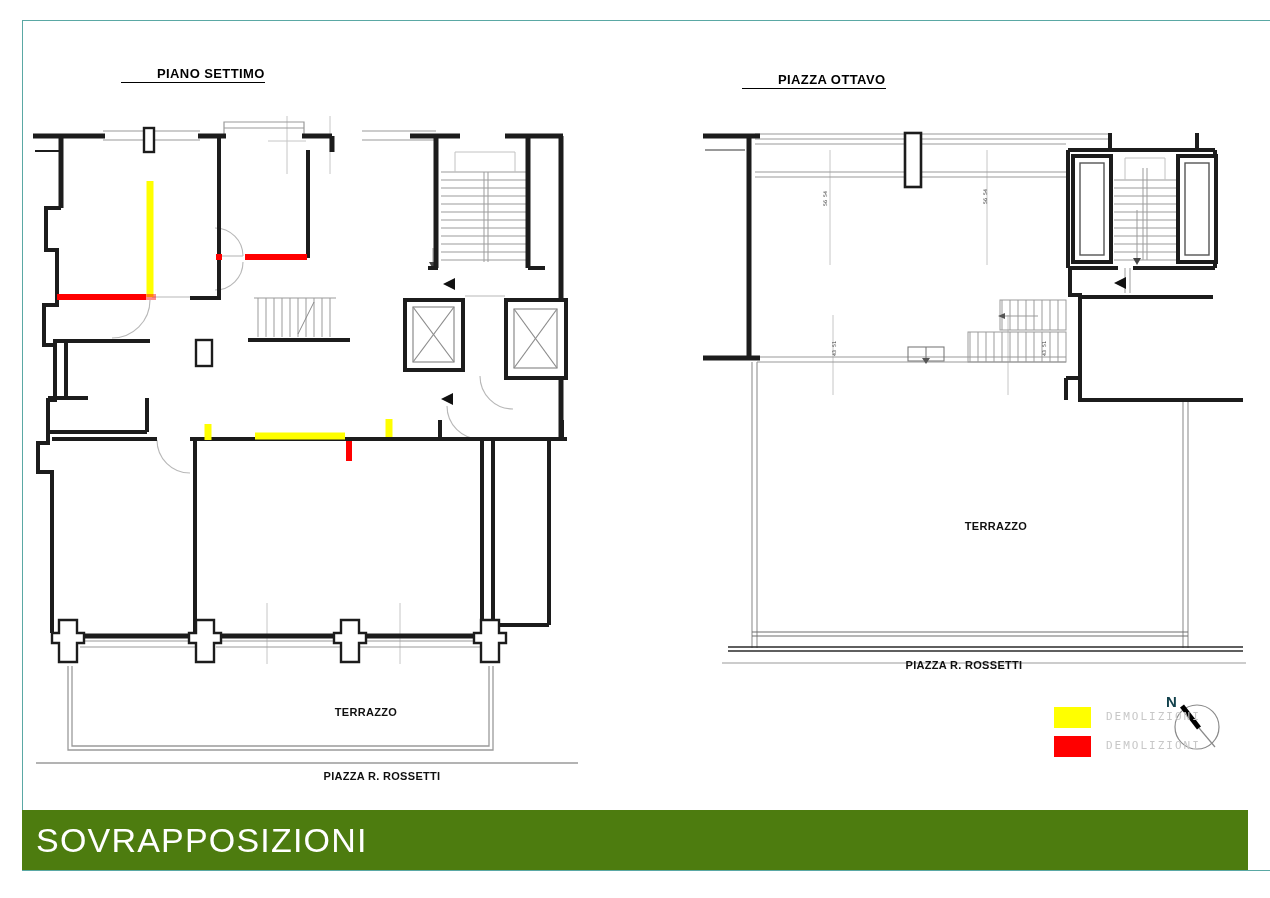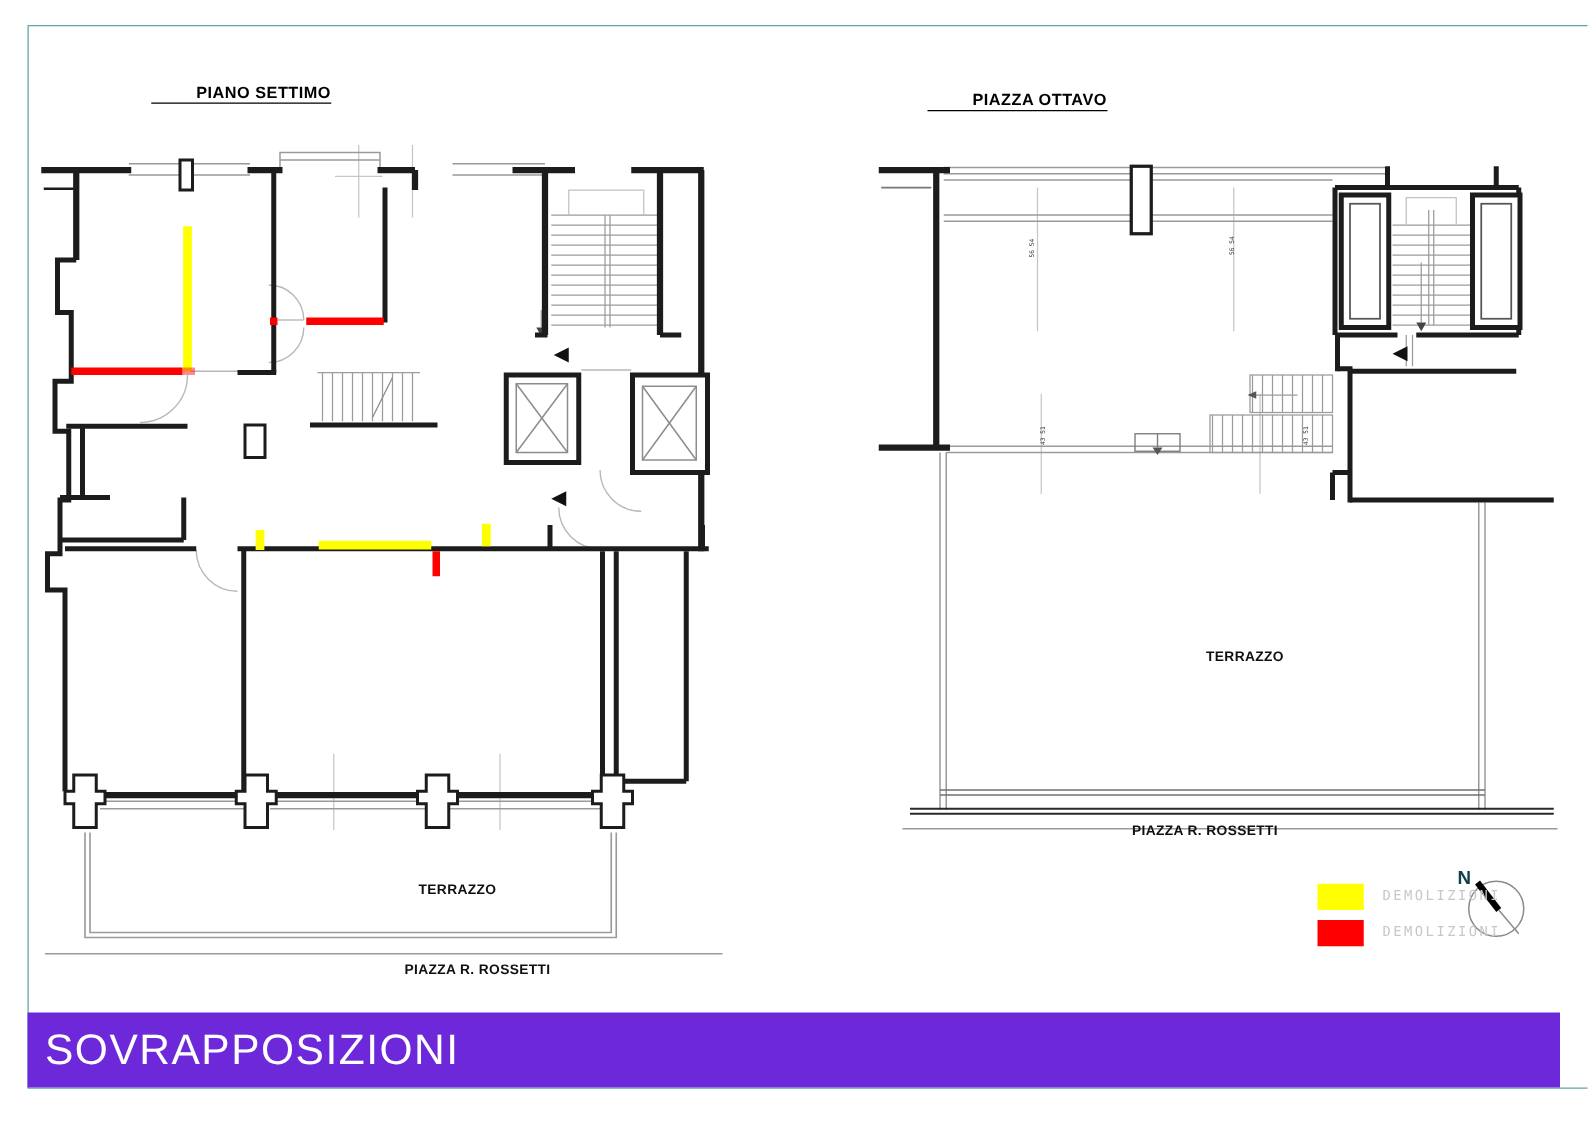--- a/index.html
+++ b/index.html
@@ -337,15 +337,15 @@
 <div class="abs plan-label" style="left:905px;top:520px;width:110px;">TERRAZZO</div>
 <div class="abs plan-label" style="left:848px;top:659px;width:160px;">PIAZZA R. ROSSETTI</div>
 
 <div class="abs" style="left:1018px;top:707px;">
   <div class="swatch" style="margin-bottom: 8px; background: rgb(255, 255, 0);"></div>
   <div class="swatch" style="background: rgb(255, 0, 0);"></div>
 </div>
 <div class="abs legend-label" style="left:1070px;top:710px;">DEMOLIZIONI</div>
 <div class="abs legend-label" style="left:1070px;top:739px;">DEMOLIZIONI</div>
 
-<div class="abs banner" style="background: #6d28d9;">
+<div class="abs banner" style="background: #4d7c0f;">
   <span>SOVRAPPOSIZIONI</span>
 </div>
 
 </body></html>

